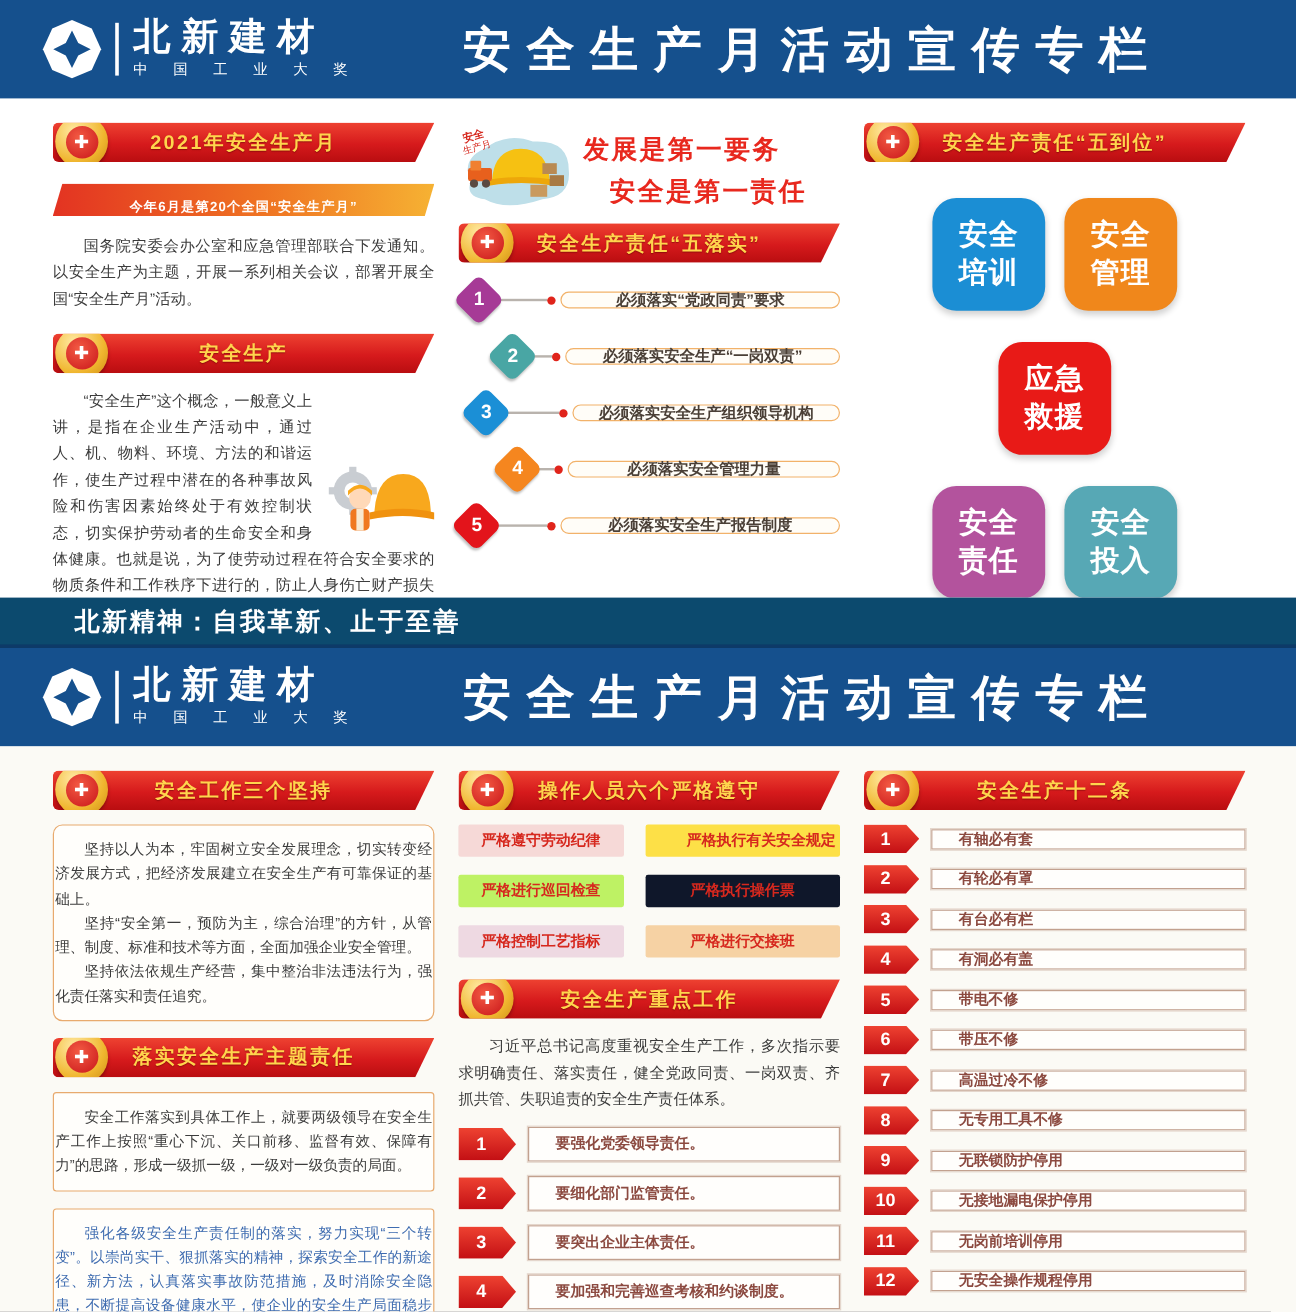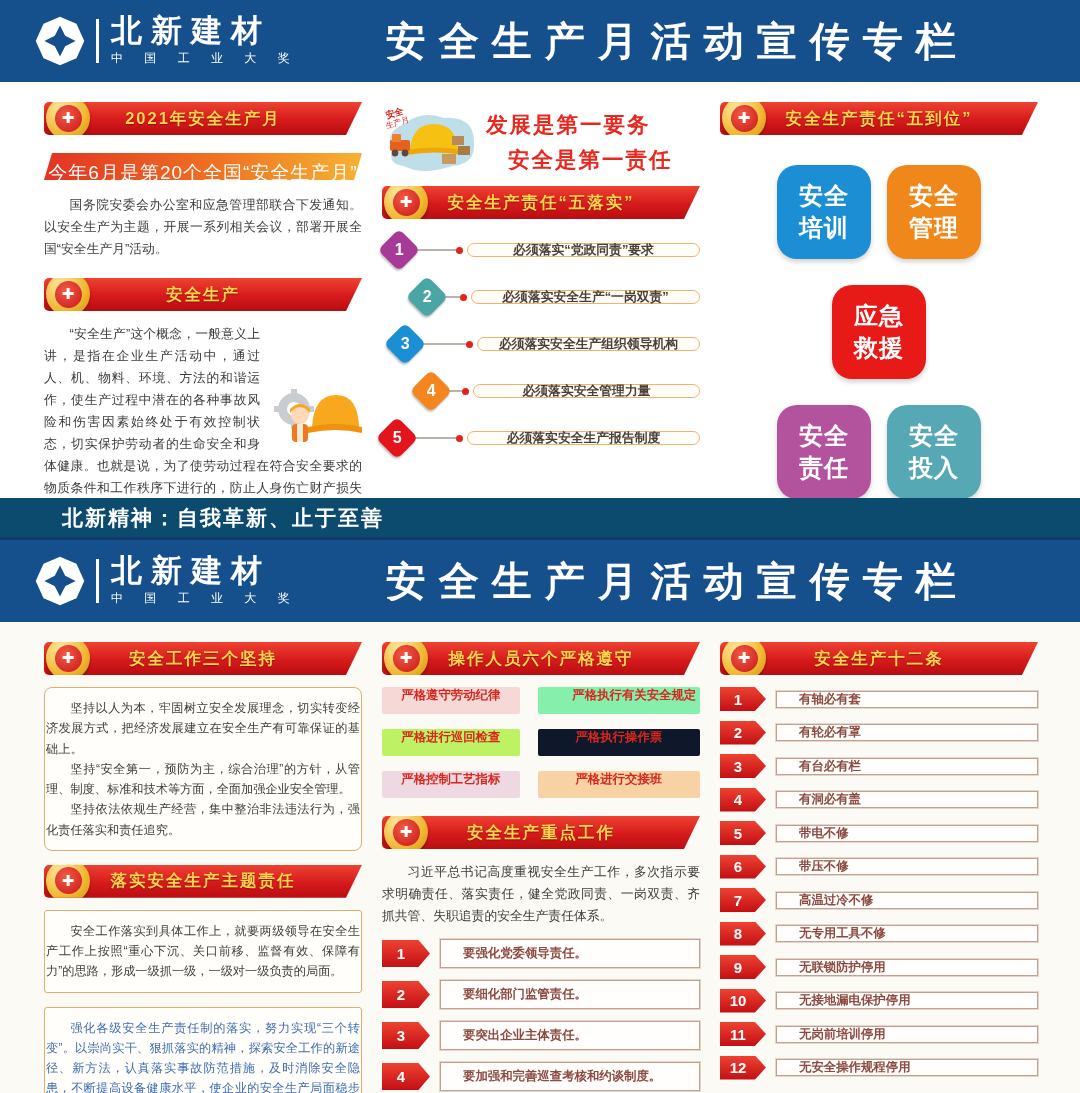--- a/index.html
+++ b/index.html
@@ -37,21 +37,21 @@
   .ribbon-text { color:#ffd54d; font-size:16.5px; font-weight:bold; letter-spacing:2px; text-shadow:0 1px 1px rgba(90,0,0,.5); white-space:nowrap; }
   .emblem { position:absolute; left:2px; top:-6px; width:44px; height:44px; border-radius:50%;
             background:radial-gradient(circle at 35% 30%,#ffe9a1,#f0b62f 60%,#c98a12); display:flex; align-items:center; justify-content:center;
             box-shadow:0 2px 3px rgba(0,0,0,.3); }
   .emblem-inner { width:27px; height:27px; border-radius:50%; background:radial-gradient(circle at 40% 35%,#f35a43,#c9161a); color:#fff;
             font-size:15px; font-weight:bold; display:flex; align-items:center; justify-content:center; }
 
   
   .grad-banner { height:27px; background:linear-gradient(90deg,#e33322,#ef7322 55%,#f6b233); clip-path:polygon(8px 0,100% 0,calc(100% - 8px) 100%,0 100%);
             display:flex; align-items:center; justify-content:center; margin:18px 0 14px 0; }
-  .grad-banner span { color:#fff; font-size:19px; font-weight:normal; letter-spacing:1px; white-space:nowrap;margin-top:12px; }
+  .grad-banner span { color:#fff; font-size:11px; font-weight:bold; letter-spacing:1px; white-space:nowrap;margin-top:12px; }
 
   .para { font-size:12.8px; color:#3c3c3c; line-height:1.72; text-align:justify; }
   .para p { text-indent:2em; }
 
   
   .worker-fig { float:right; width:96px; height:78px; margin:46px 0 0 6px; }
 
   
   .slogan-row { display:flex; align-items:flex-start; gap:8px; min-height:84px; }
   .slogan { padding-top:8px; }
@@ -77,21 +77,21 @@
   .tile span { color:#fff; font-weight:bold; font-size:24px; line-height:1.35; letter-spacing:1px; }
 
   
   .tbox { border:1.4px solid #e8aa6e; background:#fffefb; border-radius:8px; padding:10px 1px; margin-bottom:14px; }
   .tbox .para { font-size:12.2px; line-height:1.66; }
   .tbox2 { border-radius:3px; }
   .blue-text .para, .blue-text p { color:#3f6cb0; }
 
   
   .pill-grid { display:grid; grid-template-columns:1fr 1.18fr; gap:15px 18px; margin:6px 0 18px 0; }
-  .pill6 { height:27px; display:flex; align-items:flex-start; justify-content:center; border-radius:2px; }
+  .pill6 { height:27px; display:flex; align-items:center; justify-content:center; border-radius:2px; }
   .pill6 span { color:#d6281e; font-weight:bold; font-size:12.4px; white-space:nowrap; }
 
   .numrows { display:flex; flex-direction:column; gap:12px; margin-top:12px; }
   .numrow { display:flex; align-items:center; }
   .numtag { width:48px; height:27px; background:linear-gradient(180deg,#ee4231,#c30f14); clip-path:polygon(0 0,76% 0,100% 50%,76% 100%,0 100%);
             display:flex; align-items:center; justify-content:center; padding-right:10px; flex:0 0 auto; margin-right:10px; }
   .numtag span { color:#fff; font-weight:bold; font-size:15px; }
   .rowbox { flex:1; height:29px; border:1px solid #c2a18f; outline:1px solid #e4d6cc; background:#fffefc;
             display:flex; align-items:center; padding-left:22px; }
   .rowbox span { color:#8c4a40; font-weight:bold; font-size:12.4px; }
@@ -341,21 +341,21 @@
         <div class="ribbon">
           <div class="emblem">
               <div class="emblem-inner">✚</div>
             </div>
           <span class="ribbon-text">操作人员六个严格遵守</span>
         </div>
         <div class="pill-grid">
           <div class="pill6" style="background: rgb(246, 217, 215);">
               <span>严格遵守劳动纪律</span>
             </div>
-          <div class="pill6" style="background: #86efac; padding-left: 31px;">
+          <div class="pill6" style="background: #fde047; padding-left: 31px;">
               <span>严格执行有关安全规定</span>
             </div>
           <div class="pill6" style="background: #bef264;">
               <span>严格进行巡回检查</span>
             </div>
           <div class="pill6" style="background: #0f172a;">
               <span>严格执行操作票</span>
             </div>
           <div class="pill6" style="background: rgb(238, 217, 226);">
               <span>严格控制工艺指标</span>

